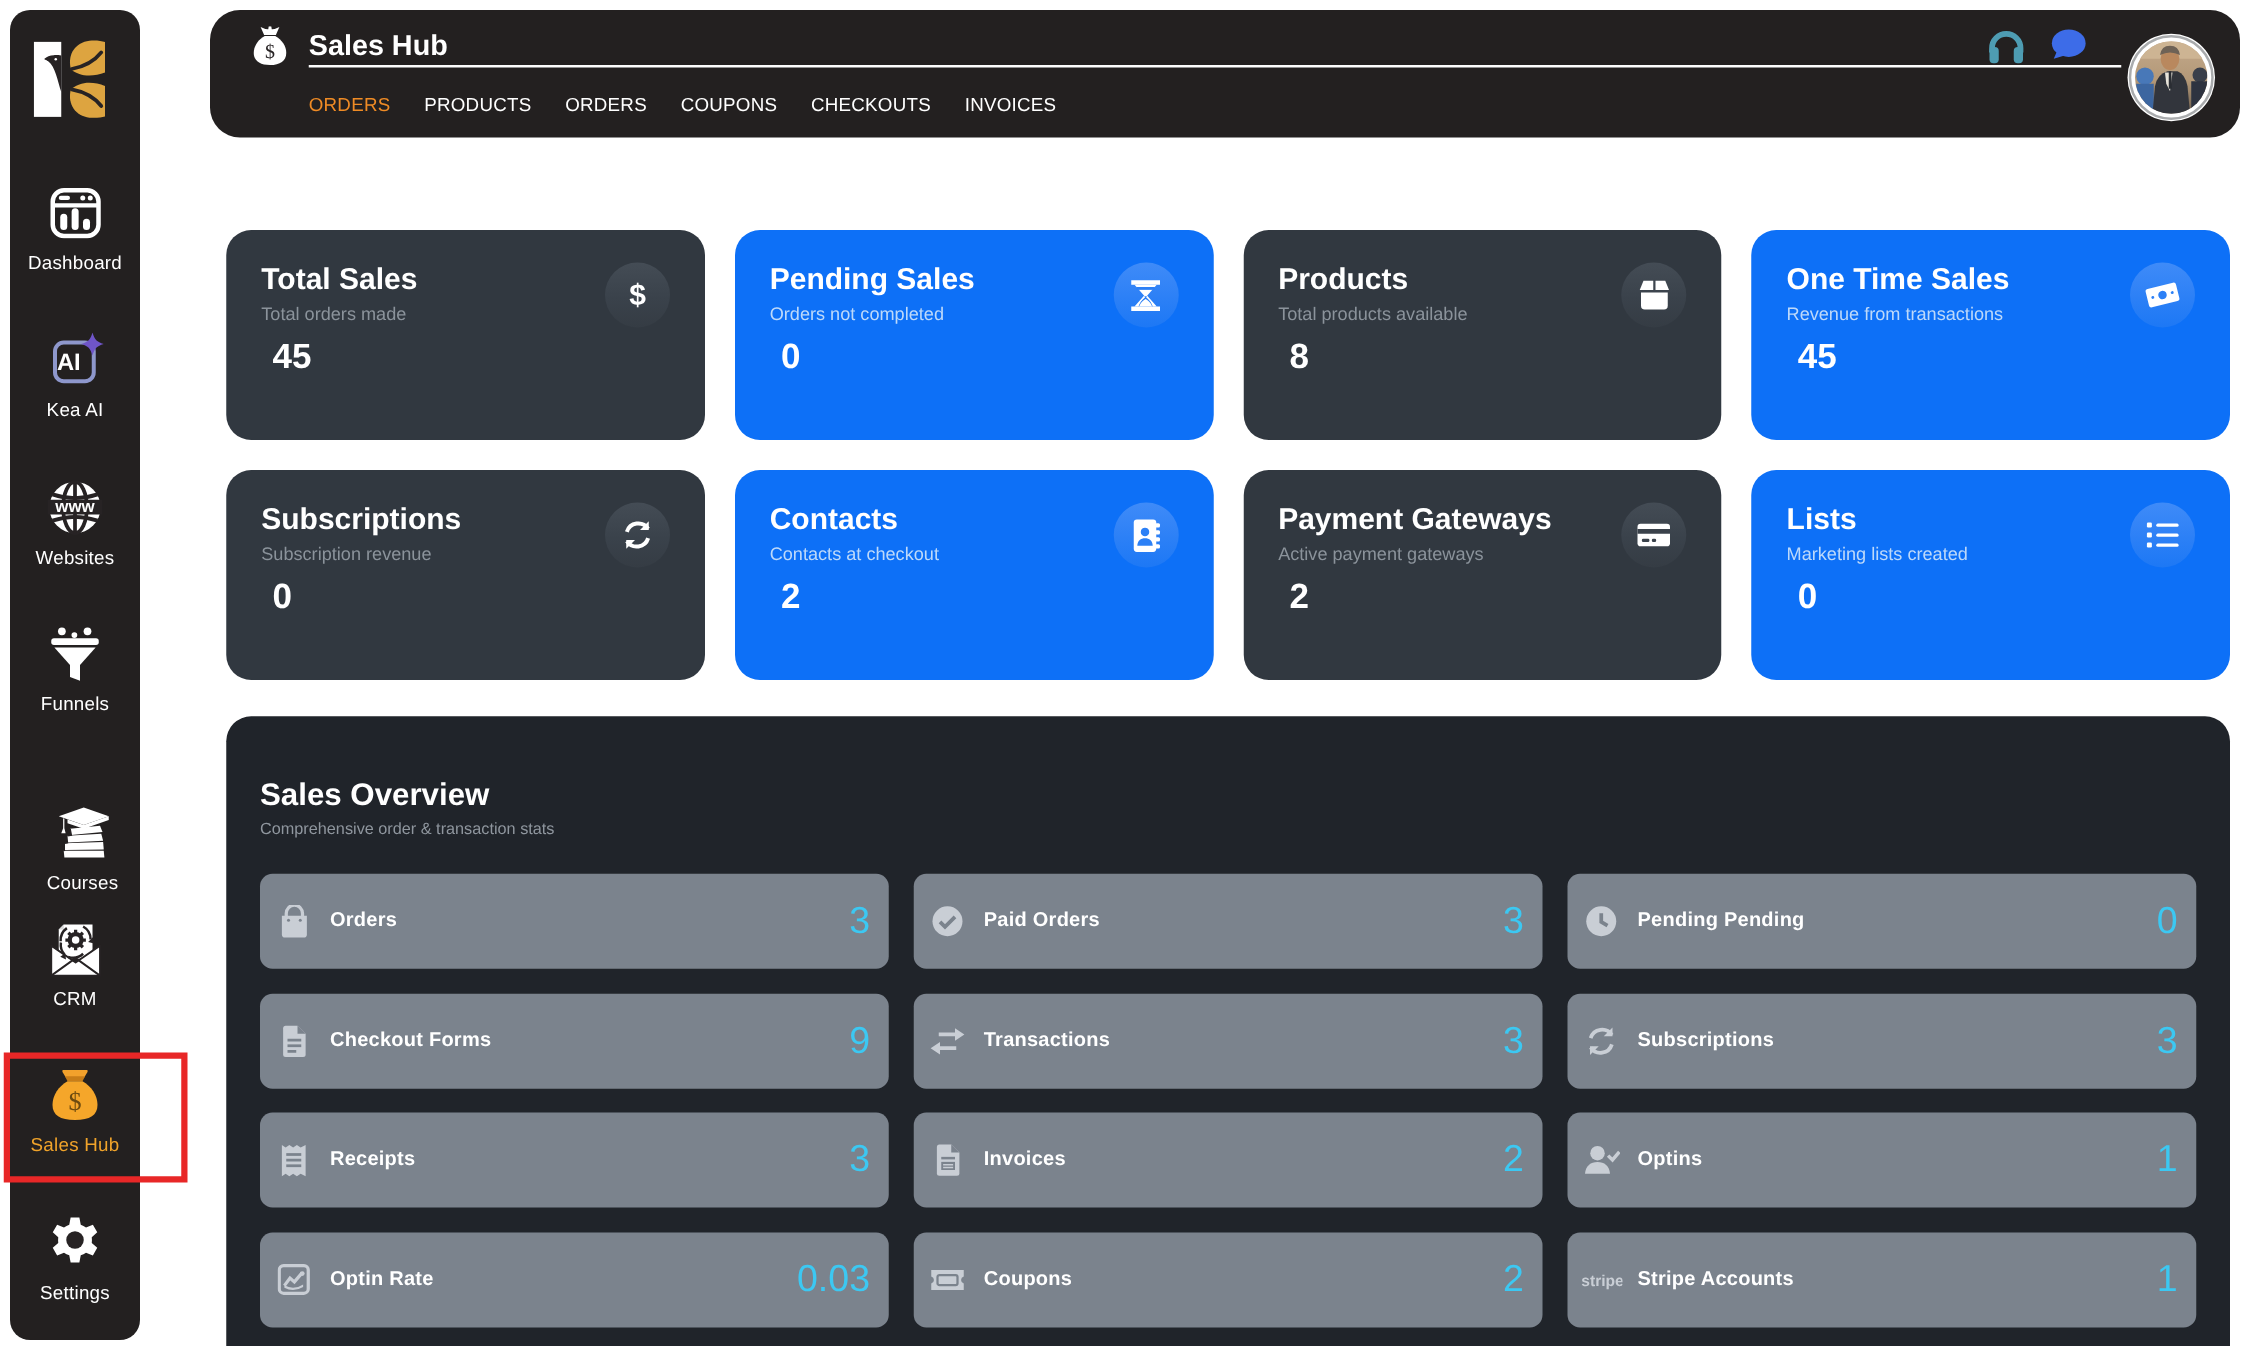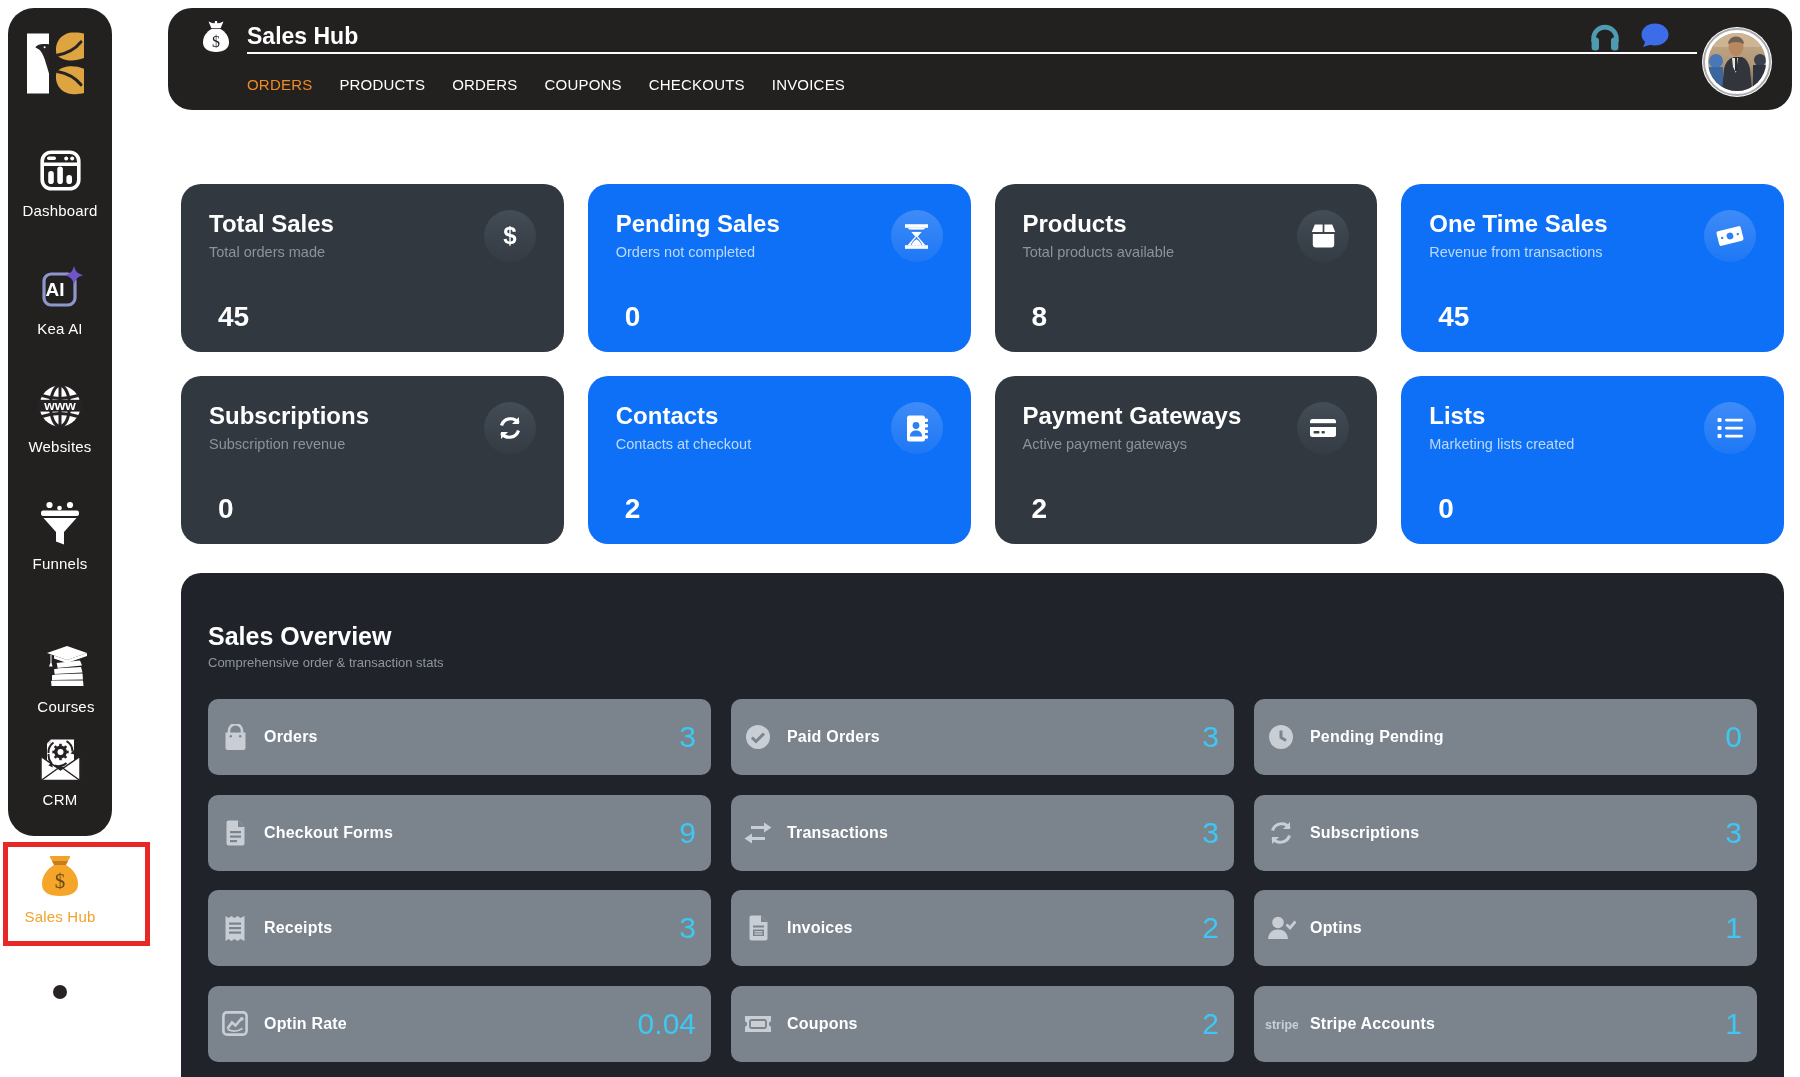--- a/index.html
+++ b/index.html
@@ -1,19 +1,19 @@
 <!DOCTYPE html>
 <html><head>
 <meta charset="utf-8">
 <style>
   * { margin:0; padding:0; box-sizing:border-box; }
   html,body { width:1800px; height:1077px; overflow:hidden; background:#fff;
     font-family:"Liberation Sans", sans-serif; position:relative; }
-  .sidebar { position:absolute; left:8px; top:8px; width:104px; height:828px;
-    background:#232020; border-radius:26px; z-index:2; }
+  .sidebar { position:absolute; left:8px; top:8px; width:104px; height:1064px;
+    background:#232020; border-radius:16px; z-index:2; }
   .logo { position:absolute; left:19px; top:24px; width:57px; height:63px; }
   .nav { position:absolute; width:100%; text-align:center; color:#fff; }
   .nav .ic { height:40px; display:flex; align-items:center; justify-content:center; }
   .nav .lb { margin-top:12px; font-size:15px; letter-spacing:0.2px; }
   .nav.hub { color:#f0a32a; }
   .redbox { position:absolute; left:3px; top:842px; width:147px; height:104px;
     border:5px solid #e82727; z-index:9; }
 
   .header { position:absolute; left:168px; top:8px; width:1624px; height:102px;
     background:#232020; border-radius:24px; }
@@ -29,21 +29,21 @@
 
   .cards { position:absolute; left:181px; top:184px; width:1603px;
     display:grid; grid-template-columns:repeat(4,1fr); column-gap:20px; row-gap:22px;gap:24px; }
   .card { height:168px; border-radius:20px; position:relative; color:#fff; padding:26px 28px 0 28px; }
   .card.dark { background:#313840; }
   .card.blue { background:#0d70f7; }
   .card h3 { font-size:24px; font-weight:bold; letter-spacing:0px; }
   .card .sub { margin-top:6px; font-size:14.5px; }
   .card.dark .sub { color:#8b939b; }
   .card.blue .sub { color:#bdd9fa; }
-  .card .val { margin-top:41px; padding-left:9px; font-size:28px; font-weight:bold; }
+  .card .val { margin-top:9px; padding-left:9px; font-size:28px; font-weight:bold; }
   .card .circ { position:absolute; top:26px; right:28px; width:52px; height:52px;
     border-radius:50%; display:flex; align-items:center; justify-content:center; }
   .card.dark .circ { background:linear-gradient(180deg,#444c55 0%, #3a424b 55%, #353c44 100%); }
   .card.blue .circ { background:linear-gradient(180deg,#3f8bf8 0%, #2c80f6 55%, #1d78f5 100%); }
 
   .overview { position:absolute; left:181px; top:573px; width:1603px; height:560px;
     background:#20242a; border-radius:20px; padding:25px 27px; }
   .overview h2 { color:#fff; font-size:25px; font-weight:bold; letter-spacing:0px;margin-top:24px; }
   .overview .osub { color:#8f969e; font-size:13px; margin-top:4px; }
   .ogrid { margin-top:29px; display:grid; grid-template-columns:repeat(3,1fr);
@@ -477,21 +477,21 @@
     <div class="orow">
         <div class="oic">
           <svg width="26" height="25" viewBox="0 0 26 25">
             <rect x="1.4" y="1.4" width="23.2" height="22.2" rx="3.5" fill="none" stroke="#c9ced5" stroke-width="2.6"></rect>
             <path d="M5.5,17.5 L10,11.5 L13.5,14.5 L19.5,7.5" fill="none" stroke="#c9ced5" stroke-width="2.6"></path>
             <circle cx="19.8" cy="7.8" r="1.9" fill="#c9ced5"></circle>
             <path d="M5.5,17.2 Q13,21.5 20.5,16.5 L20.5,18.5 Q13,23 5.5,19.2 Z" fill="#c9ced5"></path>
           </svg>
         </div>
         <div class="olb">Optin Rate</div>
-        <div class="ovl">0.04</div>
+        <div class="ovl">0.03</div>
       </div>
     <div class="orow">
         <div class="oic">
           <svg width="28" height="22" viewBox="0 0 28 22">
             <path d="M1,3 L27,3 L27,8.2 A2.9,2.9 0 0 0 27,13.8 L27,19 L1,19 L1,13.8 A2.9,2.9 0 0 0 1,8.2 Z" fill="#c9ced5"></path>
             <rect x="6" y="7" width="16" height="8" rx="1.5" fill="none" stroke="#7b838d" stroke-width="1.8"></rect>
           </svg>
         </div>
         <div class="olb">Coupons</div>
         <div class="ovl">2</div>

